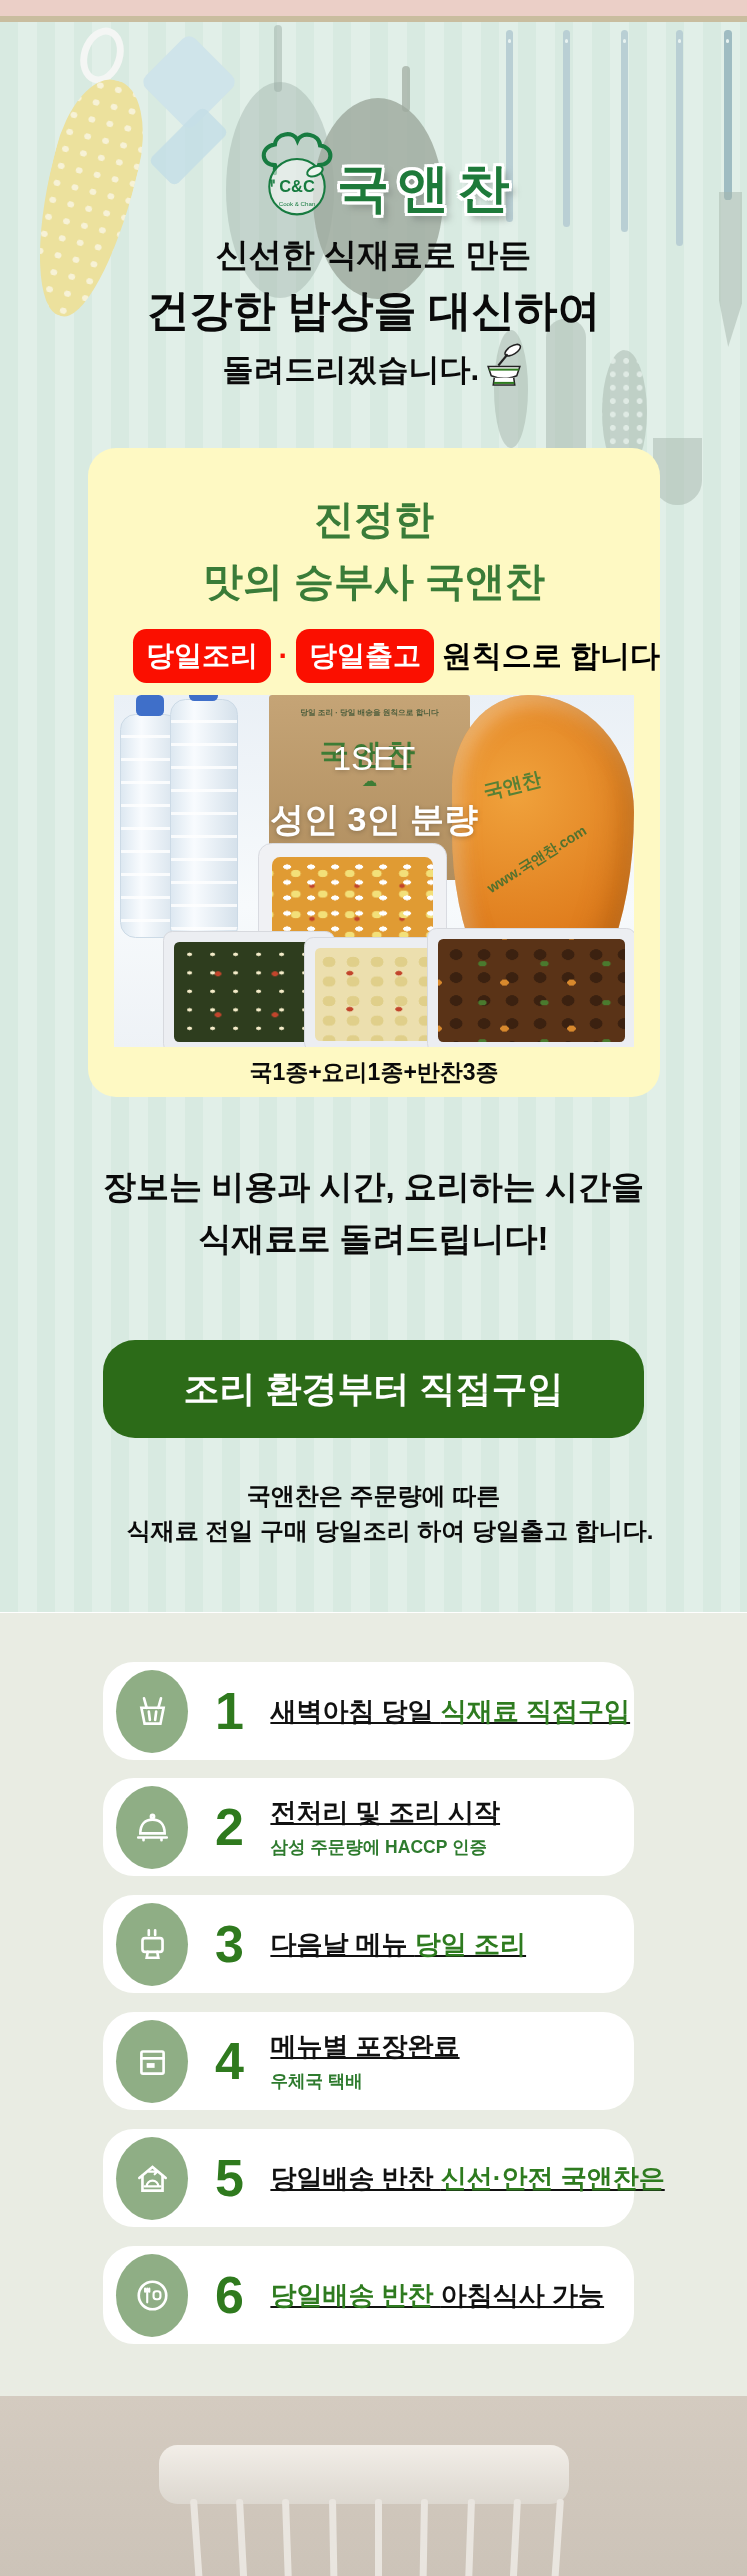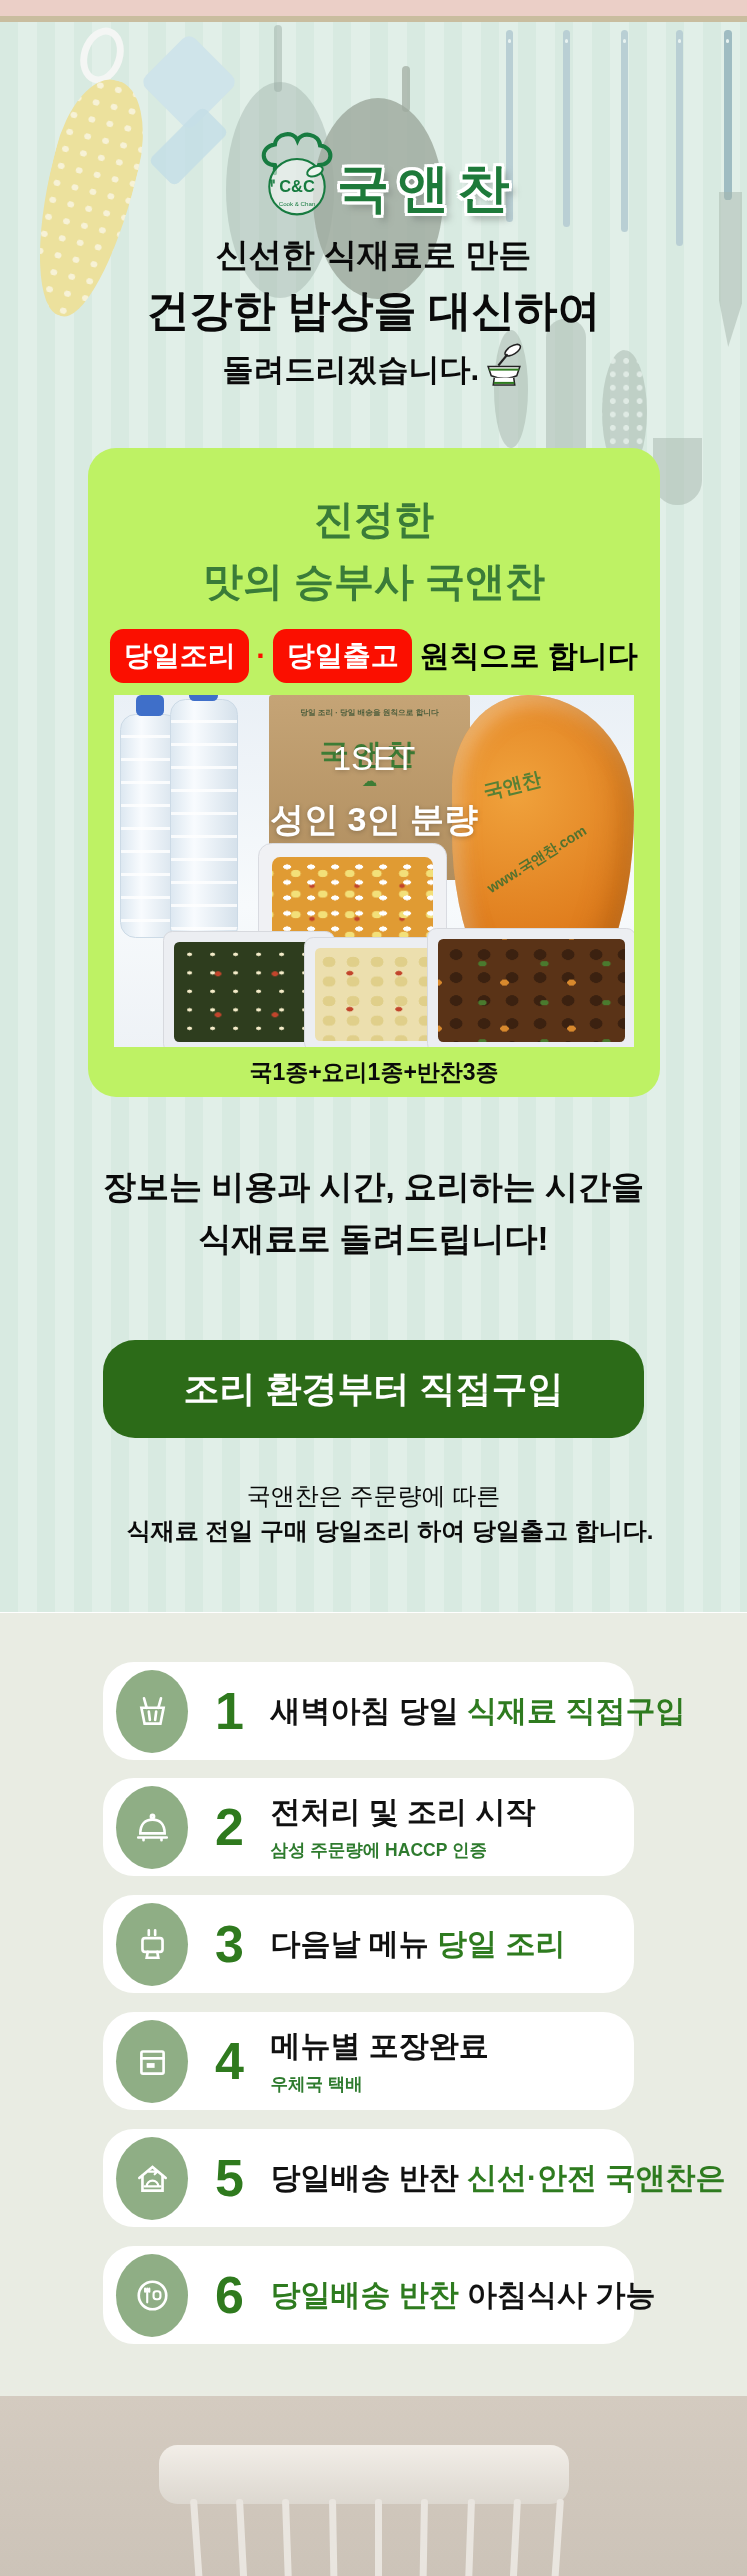--- a/index.html
+++ b/index.html
@@ -46,24 +46,24 @@
   .brand-name{left:337px;top:154px;font-size:52px;font-weight:900;color:#1e7a3a;letter-spacing:8.2px;white-space:nowrap;
     text-shadow:-2.6px -2.6px 0 #fff,2.6px -2.6px 0 #fff,-2.6px 2.6px 0 #fff,2.6px 2.6px 0 #fff,-3.1px 0 0 #fff,3.1px 0 0 #fff,0 -3.1px 0 #fff,0 3.1px 0 #fff,5.2px 6.2px 7.2px rgba(110,120,115,.65);}
 
   
   .h-line1{top:233px;font-size:33px;font-weight:700;}
   .h-line2{top:282px;font-size:43px;font-weight:900;}
   .h-line3{top:343px;font-size:31px;font-weight:700;}
   .bowlicon{display:inline-block;vertical-align:-7.2px;margin-left:5.2px;}
 
   
-  .card{left:88px;top:448px;width:572px;height:649px;background:#bef264;border-radius:28px;}
+  .card{left:88px;top:448px;width:572px;height:649px;background:#fef9c3;border-radius:28px;}
   .card-t1{top:44px;font-size:40px;font-weight:900;color:#3a7c38;}
   .card-t2{top:106px;font-size:40px;font-weight:900;color:#3a7c38;}
-  .badges{top:181px;left:0;right:0;display:flex;justify-content:center;align-items:center;gap:7.2px;}
+  .badges{top:181px;left:0;right:0;display:flex;justify-content:flex-end;align-items:center;gap:7.2px;}
   .badge{background:#fb0f00;color:#fff;font-size:28px;font-weight:900;padding:8.2px 13.4px;border-radius:13.4px;white-space:nowrap;}
   .bdot{color:#fb0f00;font-size:30px;font-weight:900;}
   .bsuffix{font-size:30px;font-weight:900;color:#000;white-space:nowrap;}
 
   
   .scene1{left:26px;top:247px;width:520px;height:352px;background:linear-gradient(180deg,#eaf0f6,#f7fafc 60%,#eef2f6);overflow:hidden;}
   .bottle{border:1px solid #ccdae6;border-radius:15.5px;background:
           repeating-linear-gradient(180deg,rgba(255,255,255,.0) 0 19.6px,rgba(255,255,255,.8) 19.6px 23px),
           linear-gradient(90deg,#dde8f1,#f8fbfe 35%,#d5e1eb);}
   .b1{left:6.2px;top:18.5px;width:58px;height:222px;}
@@ -99,29 +99,29 @@
       radial-gradient(#3b2110 6.2px,transparent 6.7px) 4.1px 4.1px/28px 23px,#5a3317;}
   .ov1{top:45px;font-size:33px;font-weight:400;color:#fff;text-shadow:0 1px 5.2px rgba(0,0,0,.25);}
   .ov2{top:102px;font-size:34px;font-weight:900;color:#fff;text-shadow:0 1px 5.2px rgba(0,0,0,.25);}
   .card-cap{top:609px;font-size:23px;font-weight:700;}
 
   
   .v1{top:1165px;font-size:33px;font-weight:900;}
   .v2{top:1217px;font-size:33px;font-weight:900;}
   .cta{left:103px;top:1340px;width:541px;height:98px;background:#2c6b18;border-radius:32px;
        display:flex;align-items:center;justify-content:center;font-size:36px;font-weight:800;color:#fff;white-space:nowrap;}
-  .d1{top:1480px;font-size:24px;font-weight:400;}
+  .d1{top:1480px;font-size:24px;font-weight:700;}
   .d2{top:1515px;font-size:24px;font-weight:700;margin-left:33px;}
 
   
   .step{left:103px;width:531px;height:98px;background:#fff;border-radius:31px;display:flex;align-items:center;}
   .sicon{margin-left:13.4px;width:72px;height:83px;background:#8fae85;border-radius:50%;flex:0 0 auto;
          display:flex;align-items:center;justify-content:center;}
   .snum{width:82px;text-align:center;font-size:52px;font-weight:800;color:#2f7a1e;flex:0 0 auto;}
-  .stext{font-size:30px;font-weight:800;color:#111;white-space:nowrap;}
+  .stext{font-size:26px;font-weight:800;color:#111;white-space:nowrap;text-decoration:underline;}
   .t-green{color:#2e7b1f;}
   .t-black{color:#111;}
   .ssub{font-size:17.5px;font-weight:700;color:#2e7b2e;margin-top:5.2px;}
 
   
   .chairscene{top:2396px;left:0;width:747px;height:466px;overflow:hidden;background:linear-gradient(180deg,#d4cbc0,#c9c0b5 55%,#c4bbb0);}
   .crail{left:159px;top:49px;width:410px;height:59px;border-radius:18.5px;background:linear-gradient(180deg,#f2eee8,#dcd7cf);}
   .spindle{top:103px;width:6.7px;height:222px;background:#e9e5df;border-radius:3.1px;transform-origin:top center;}
 </style>
 </head>

